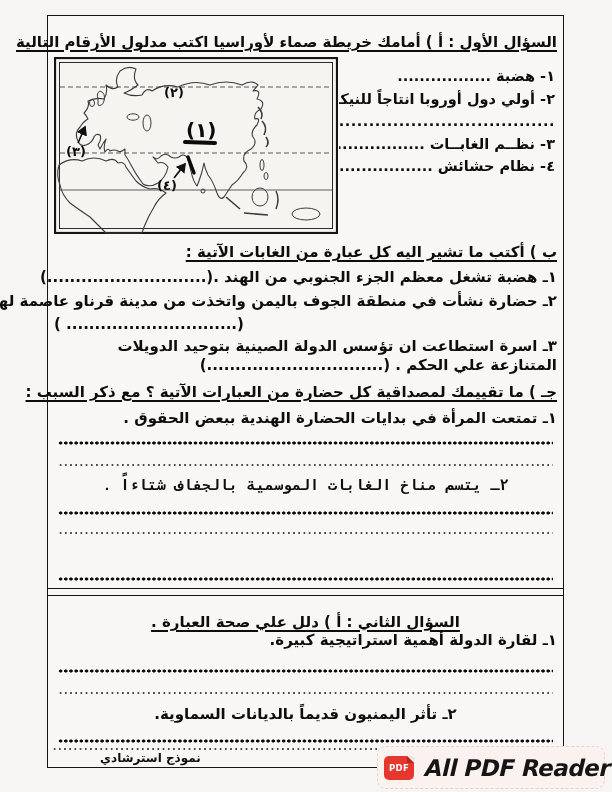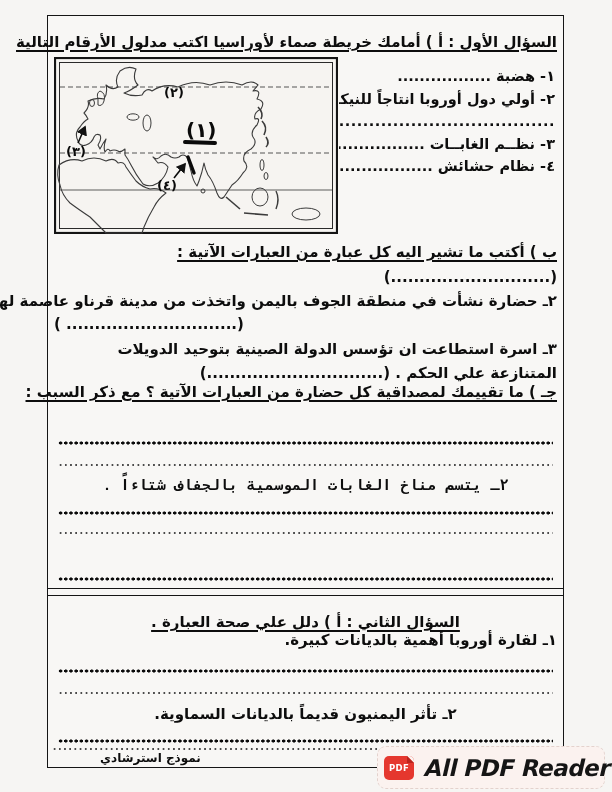--- a/index.html
+++ b/index.html
@@ -10,21 +10,21 @@
     color:#0d0d0d;
   }
   
   .frame{
     position:absolute;left:47px;top:15px;width:515px;height:751px;
     border:1.6px solid #151515;background:#f8f7f5;direction:rtl;
   }
   .abs{position:absolute;right:6px;left:6px;}
   .u{text-decoration:underline;text-decoration-thickness:1.5px;text-underline-offset:3px;}
   .line{font-size:15px;font-weight:700;line-height:21px;white-space:nowrap;}
-  .wrapline{font-size:15px;font-weight:700;line-height:24px;white-space:normal;}
+  .wrapline{font-size:15px;font-weight:700;line-height:19px;white-space:normal;}
   .flexline{display:flex;justify-content:space-between;align-items:baseline;}
   .leftans{text-align:left;}
   
   .dotline{
     position:absolute;right:4px;left:4px;height:6px;
     background-image:radial-gradient(circle,#0a0a0a 1.45px,transparent 1.7px);
     background-size:5.2px 6px;background-repeat:repeat-x;background-position:0 50%;
   }
   .dotline.light{
     background-image:radial-gradient(circle,#4a4a4a 1.1px,transparent 1.35px);
@@ -133,47 +133,49 @@
 
   <div class="maplist">
     <div>١- هضبة  .................</div>
     <div>٢- أولي دول أوروبا انتاجاً للنيكل</div>
     <div class="dotsrow">..........................................</div>
     <div>٣- نظــم الغابــات   .................</div>
     <div>٤- نظام حشائش ...................</div>
   </div>
 
   <div class="abs" style="top:226px;">
-    <div class="line u">ب ) أكتب ما تشير اليه كل عبارة من العبارات الآتية :</div>
+    <div class="line u">ب ) أكتب ما تشير اليه كل عبارة من الغابات الآتية :</div>
     <div class="line flexline" style="margin-top:4px;">
+      <span>١ـ هضبة تشغل معظم الجزء الجنوبي من الهند .</span>
       <span>(............................)</span>
     </div>
     <div class="line" style="margin-top:3px;">٢ـ حضارة نشأت في منطقة الجوف باليمن واتخذت من مدينة قرناو عاصمة لها.</div>
     <div class="line leftans" style="margin-top:2px;">(.............................. )</div>
     <p class="wrapline" style="margin:2px 0 0 0;">
       <span>٣ـ اسرة استطاعت ان تؤسس الدولة الصينية بتوحيد الدويلات المتنازعة علي الحكم .</span>
       <span>(...............................)</span>
     </p>
   </div>
 
   <div class="abs" style="top:366px;height:212px;">
     <div class="line u" style="position:absolute;top:0;right:0;left:0;">جـ ) ما تقييمك لمصداقية كل حضارة من العبارات الآتية ؟ مع ذكر السبب :</div>
+    <div class="line" style="position:absolute;top:26px;right:0;left:0;">١ـ تمتعت المرأة في بدايات الحضارة الهندية ببعض الحقوق .</div>
     <div class="dotline" style="top:58px;"></div>
     <div class="dotline light" style="top:80px;"></div>
     <div class="line" style="position:absolute;top:94px;right:0;left:0;text-align:center;font-family:Liberation Mono, monospace;">٢ـ يتسم مناخ الغابات الموسمية بالجفاف شتاءاً .</div>
     <div class="dotline" style="top:128px;"></div>
     <div class="dotline light" style="top:148px;"></div>
     <div class="dotline" style="top:194px;"></div>
   </div>
 
   <div class="divider" style="top:572px;"></div>
 
   <div class="abs" style="top:588px;height:150px;">
     <div class="line u" style="position:absolute;top:8px;right:0;left:0;text-align:center;">السؤال الثاني : أ ) دلل علي صحة العبارة .</div>
-    <div class="line" style="position:absolute;top:26px;right:0;left:0;">١ـ لقارة أوروبا أهمية بالديانات كبيرة.</div>
+    <div class="line" style="position:absolute;top:26px;right:0;left:0;">١ـ لقارة الدولة أهمية استراتيجية كبيرة.</div>
     <div class="dotline" style="top:64px;"></div>
     <div class="dotline light" style="top:86px;"></div>
     <div class="line" style="position:absolute;top:100px;right:0;left:0;text-align:center;">٢ـ تأثر اليمنيون قديماً بالديانات السماوية.</div>
     <div class="dotline" style="top:134px;"></div>
   </div>
 
   <div class="dotline light" style="top:730px;"></div>
   <div class="footnote">نموذج استرشادي</div>
 </div>
 

